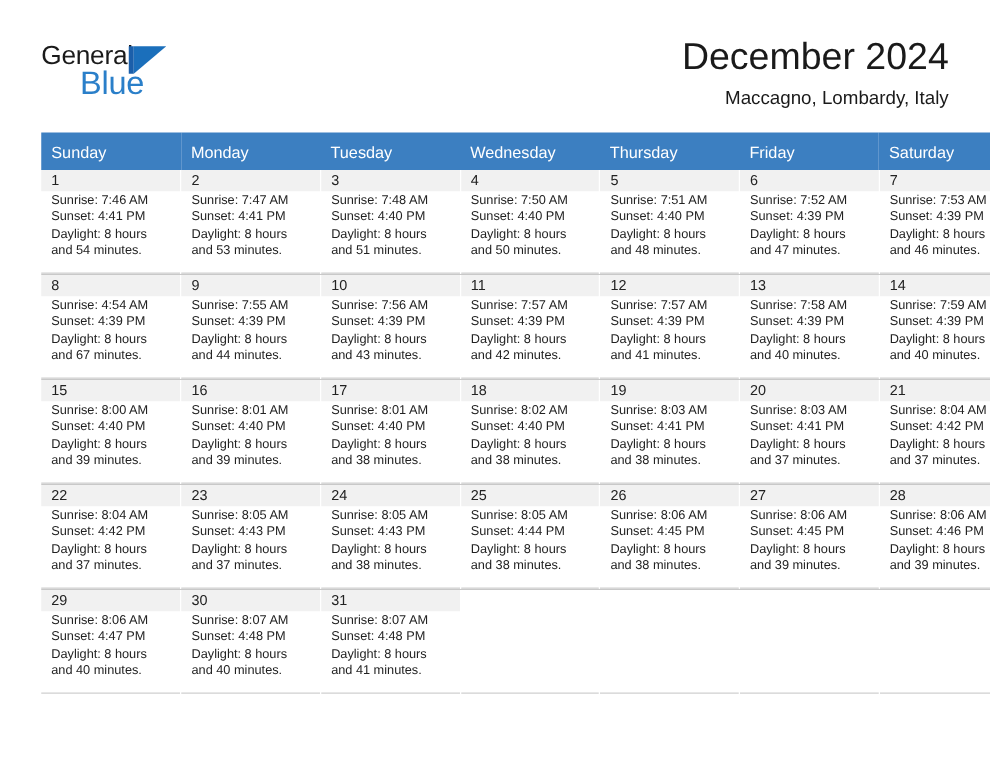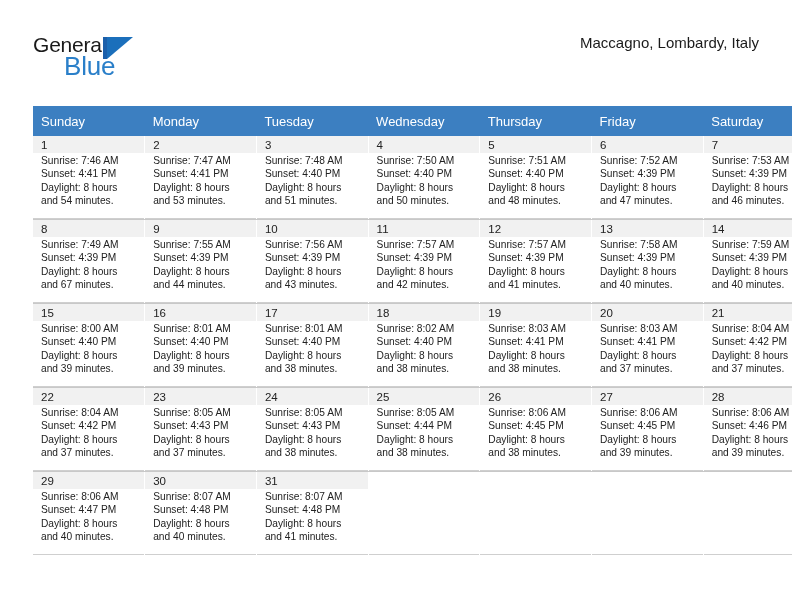--- a/index.html
+++ b/index.html
@@ -180,20 +180,21 @@
     <div class="logo">
       <span class="logo-general">General</span>
       <span class="logo-mark">
         <span class="bar"></span>
         <span class="tri"></span>
       </span>
       <span class="logo-blue">Blue</span>
     </div>
 
     <div class="title-block">
+      <div class="month-title">December 2024</div>
       <div class="location">Maccagno, Lombardy, Italy</div>
     </div>
 
   </div>
 
   <div class="calendar">
     <table class="cal">
       <thead>
         <tr>
           <th>Sunday</th>
@@ -286,21 +287,21 @@
             </td>
           </tr>
           <tr>
             <td class="sep" colspan="7"></td>
           </tr>
           <tr class="week">
             <td>
               <div class="daycell">
                 <div class="daynum-strip">8</div>
                 <div class="details">
-                  <div>Sunrise: 7:49 AM</div>
+                  <div>Sunrise: 4:54 AM</div>
                   <div>Sunset: 4:39 PM</div>
                   <div>Daylight: 8 hours</div>
                   <div>and 67 minutes.</div>
                 </div>
               </div>
             </td>
             <td>
               <div class="daycell">
                 <div class="daynum-strip">9</div>
                 <div class="details">

